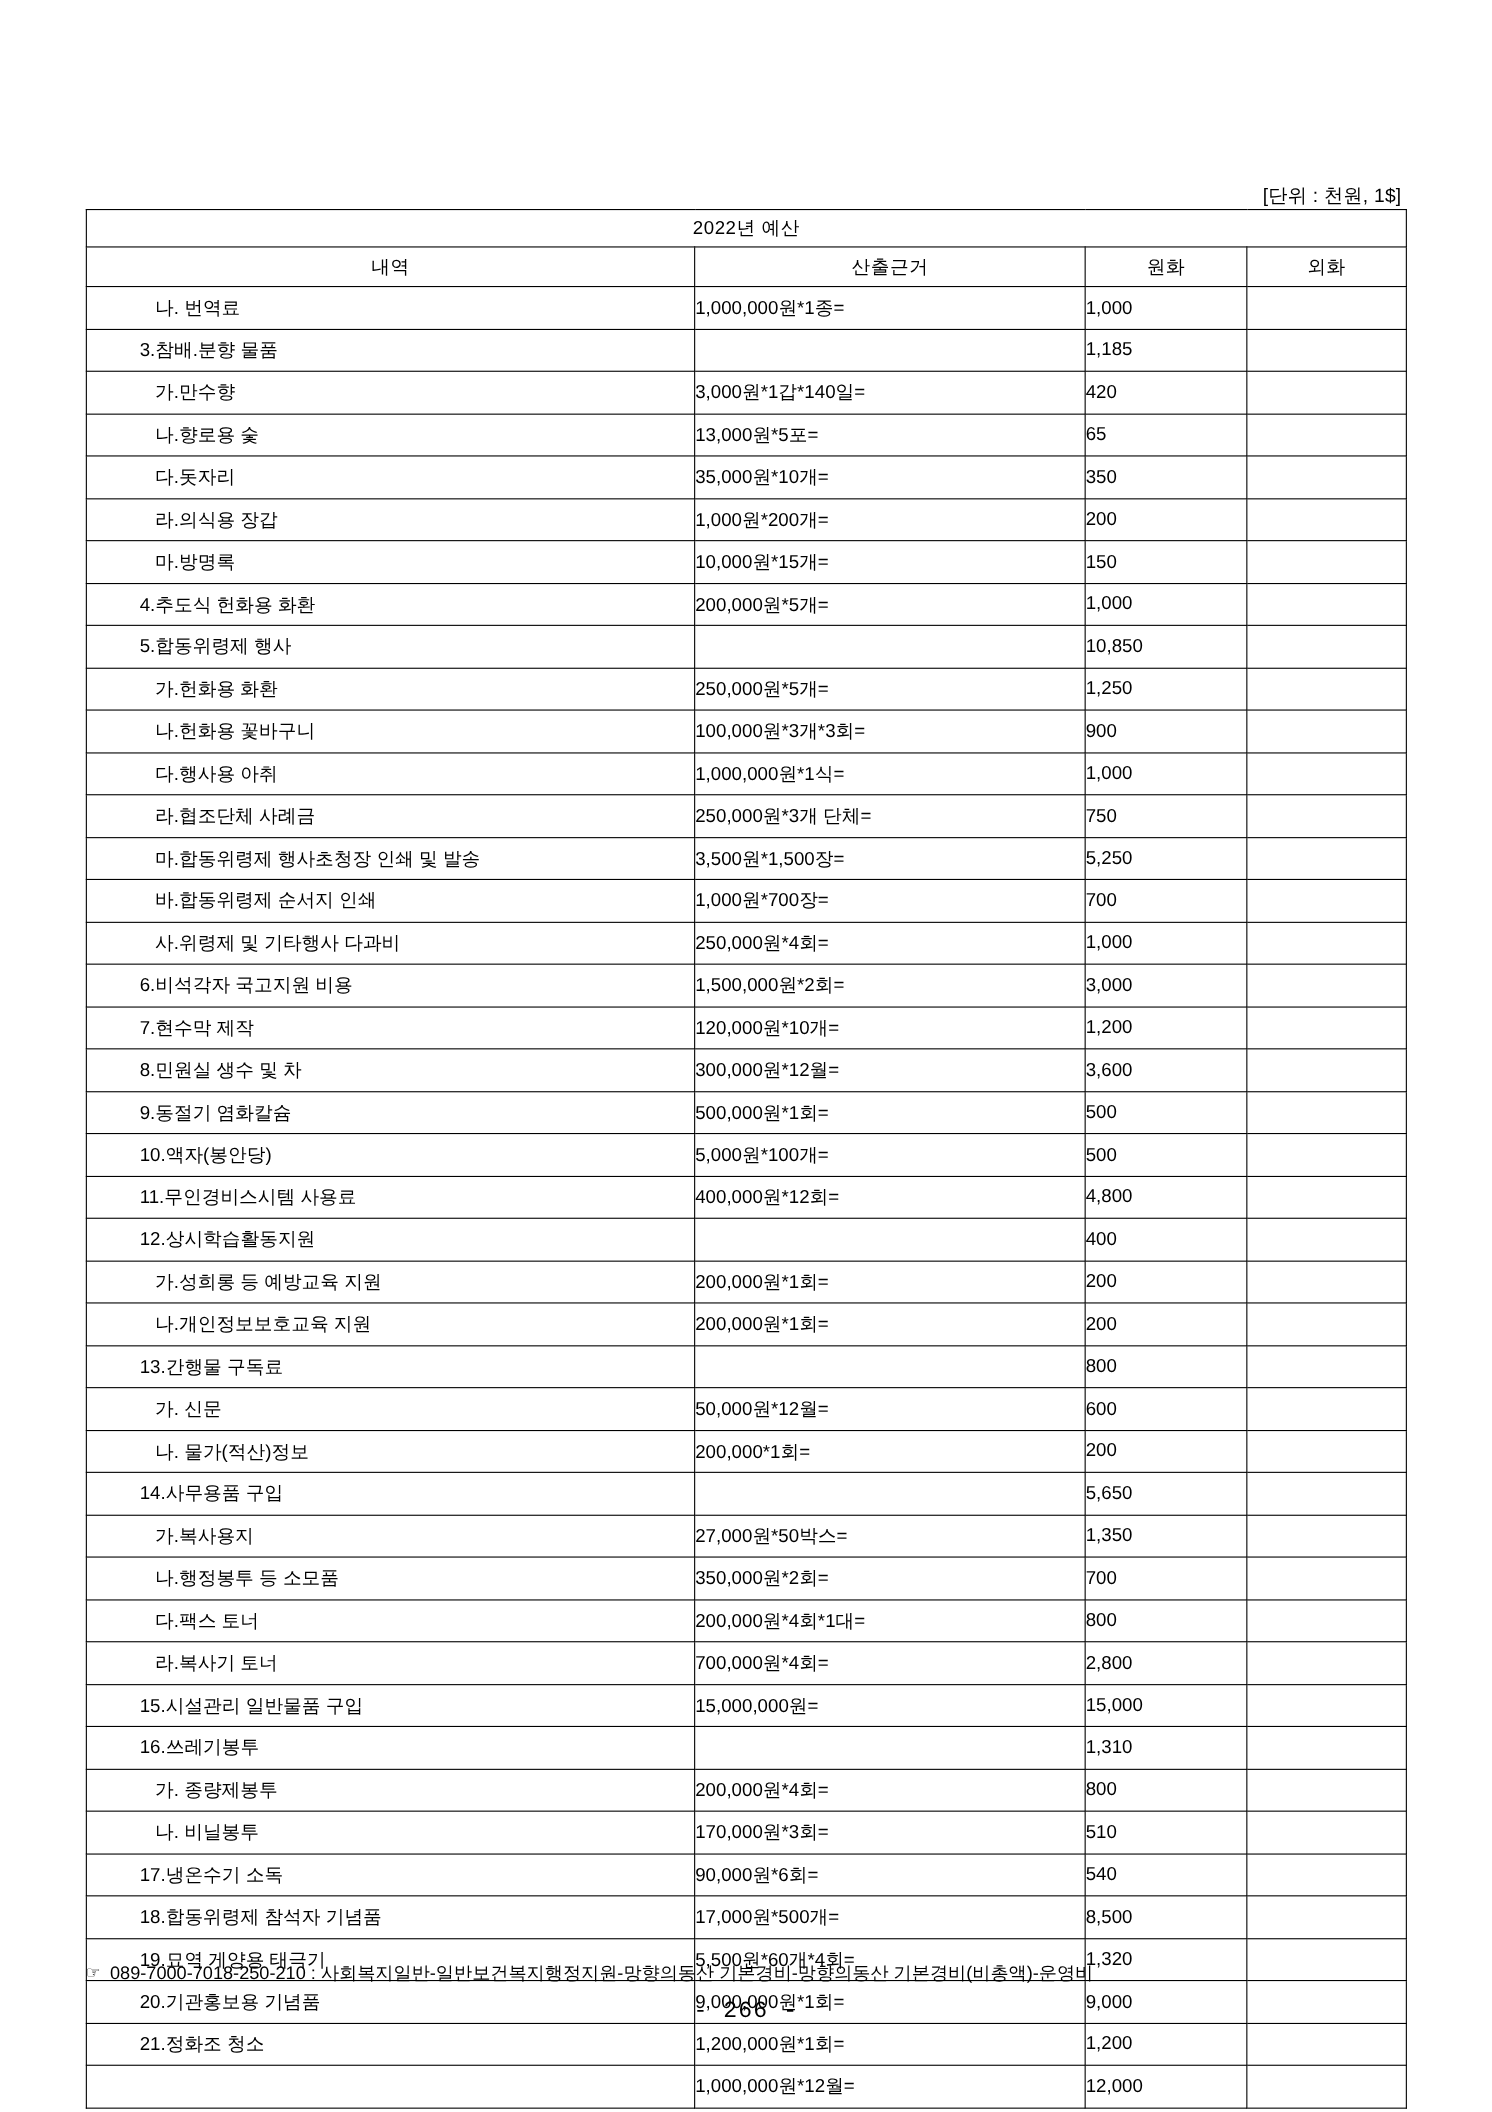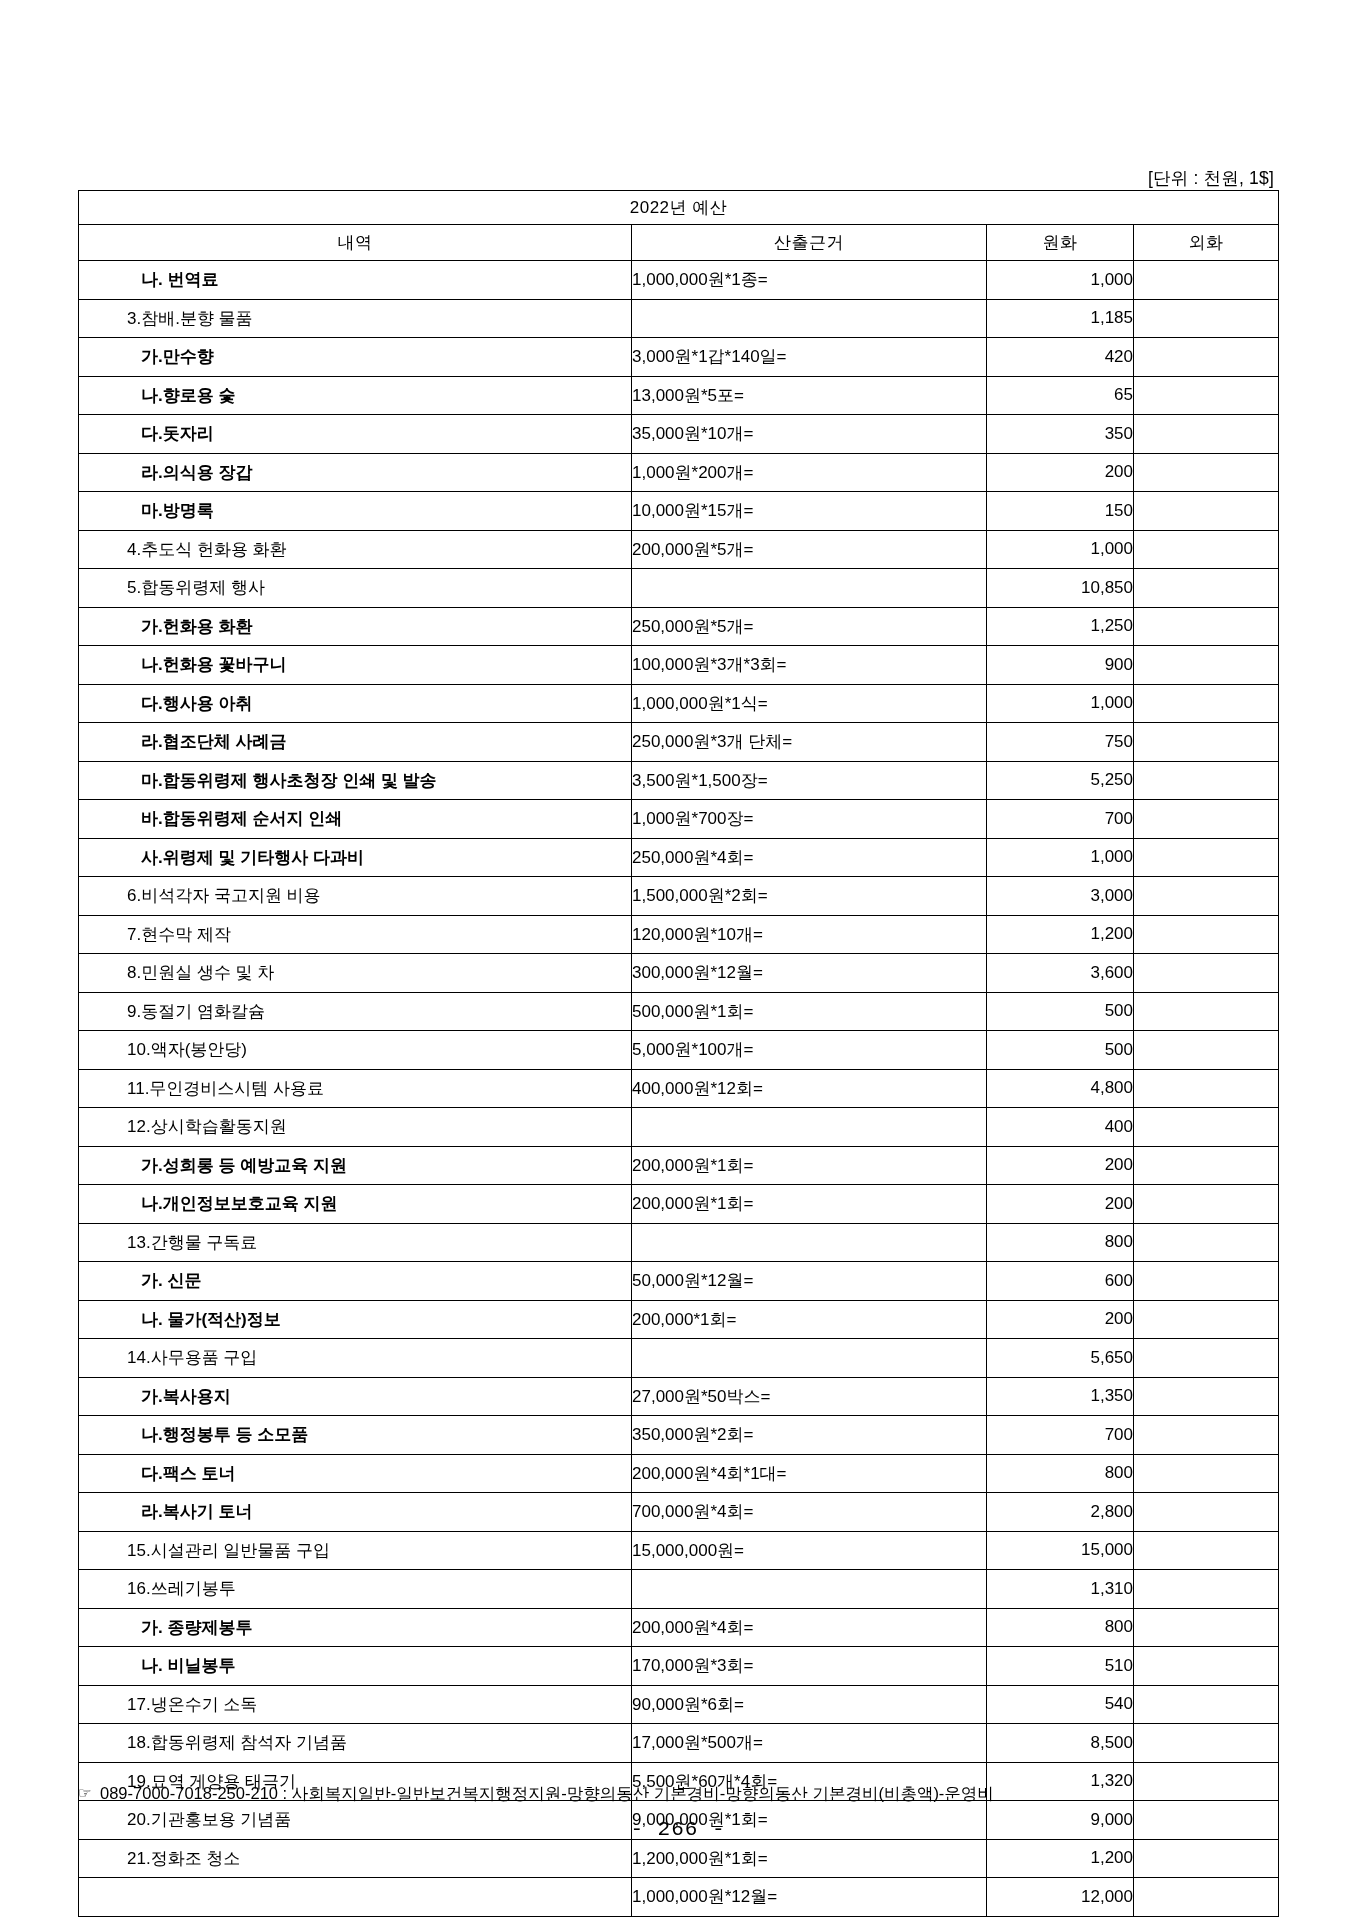--- a/index.html
+++ b/index.html
@@ -62,29 +62,29 @@
   col.c-fx    { width: 145px; }
 
   tr.data-row td {
     height: 37.5px;
   }
   td.desc {
     padding-left: 0;
     font-size: 17px;
     white-space: nowrap;
   }
-  td.desc .ind1 { padding-left: 62px; display: inline-block; font-weight: bold; }
+  td.desc .ind1 { padding-left: 62px; display: inline-block; }
   td.desc .ind2 { padding-left: 48px; display: inline-block; }
   td.basis {
     padding-left: 10px;
     font-size: 17px;
     white-space: nowrap;
   }
   td.krw {
-    text-align: right;
+    text-align: left;
     padding-right: 10px;
     font-size: 17px;
     white-space: nowrap;
   }
   td.fx {
     text-align: right;
     padding-right: 10px;
   }
   .footer-note {
     position: absolute;

